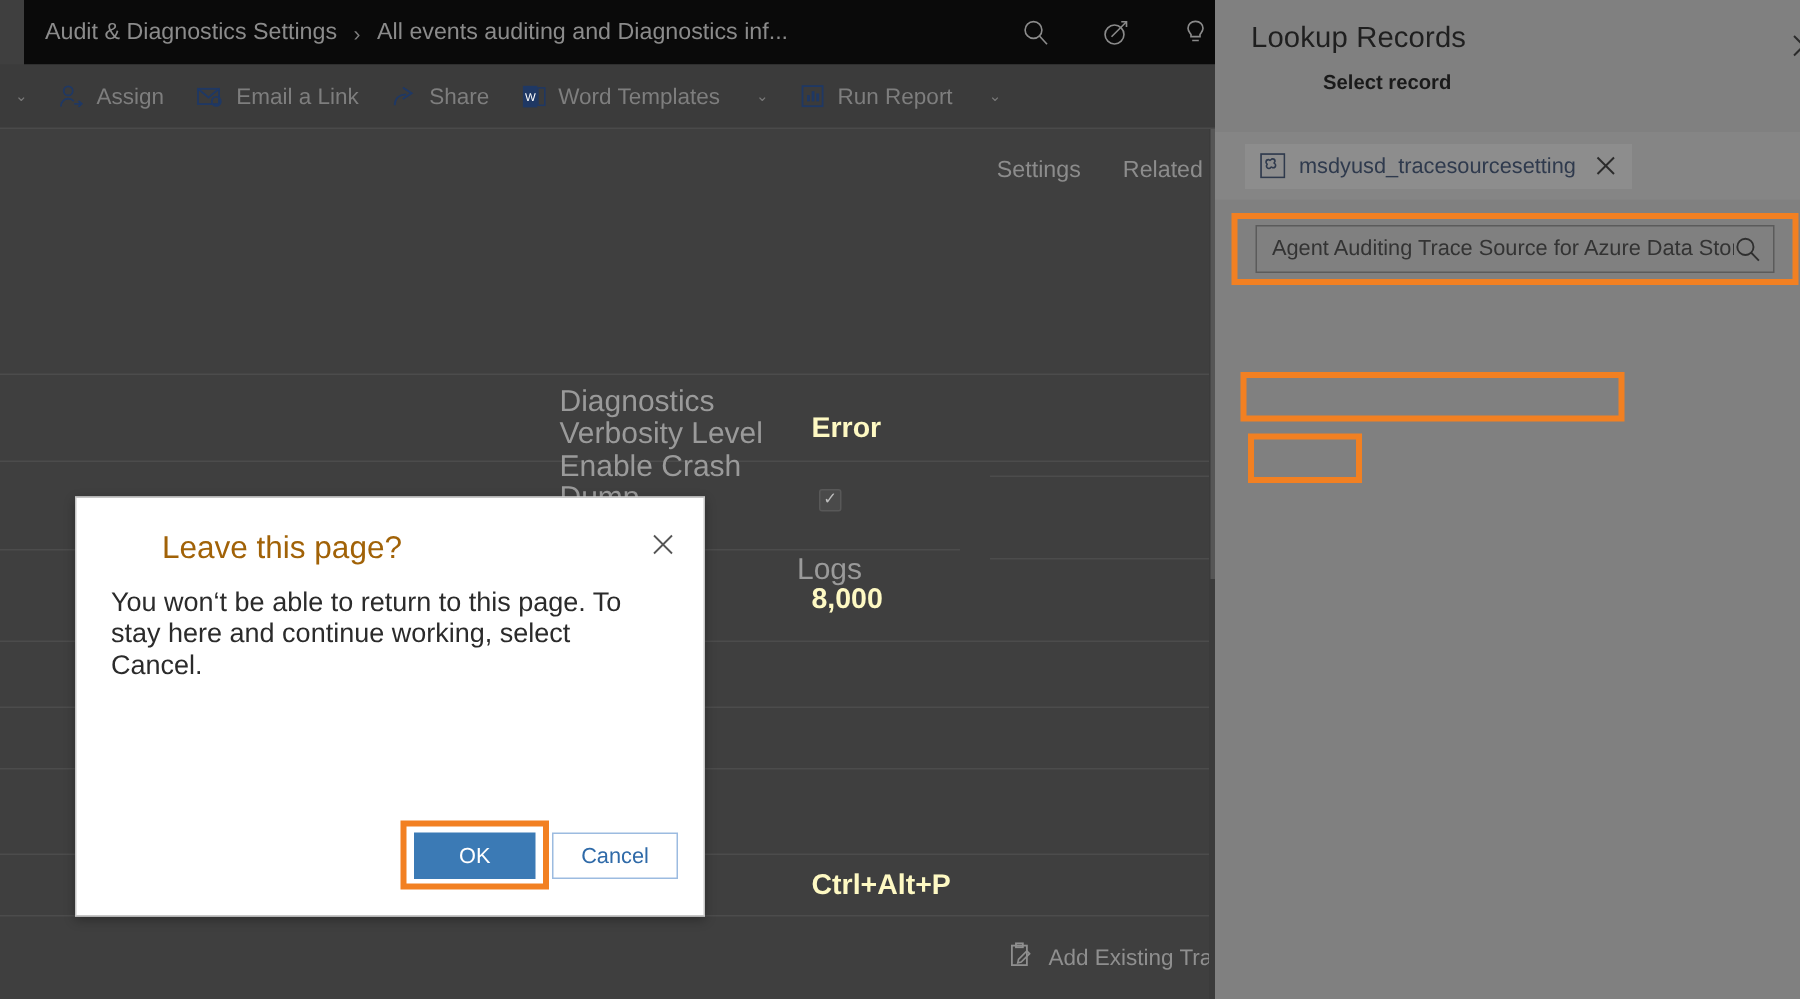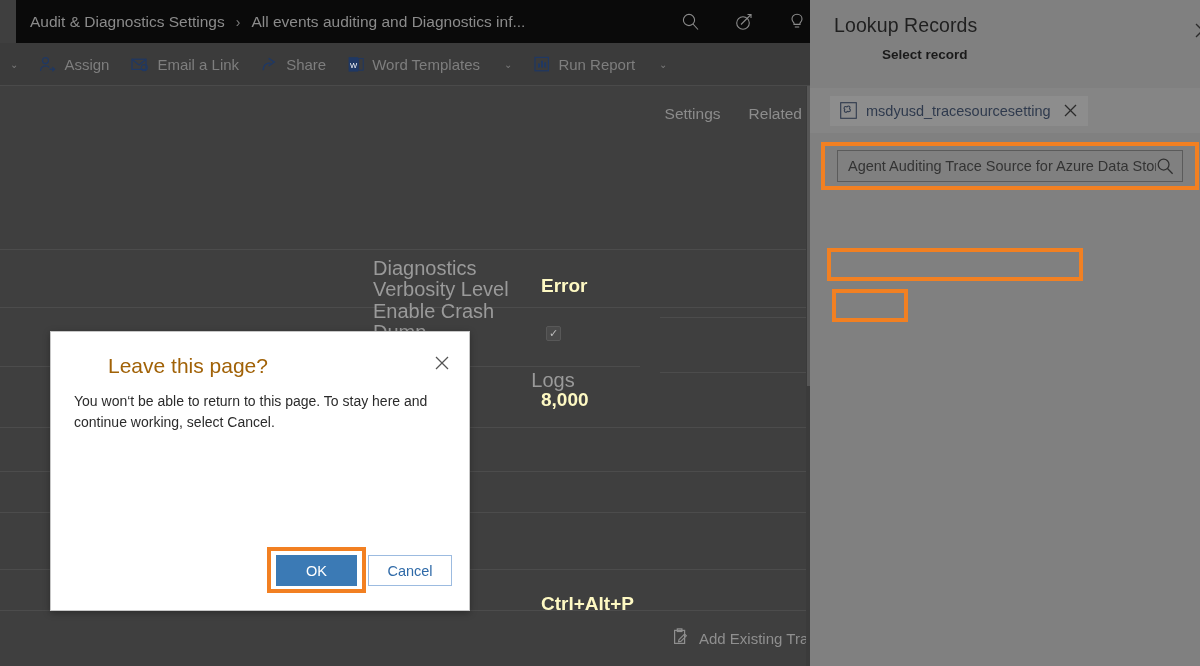--- a/index.html
+++ b/index.html
@@ -130,21 +130,21 @@
     box-shadow: 0 2px 7px rgba(0,0,0,.30);
   }
   .dlg-title {
     position: absolute; left: 23px; top: 22px; color: #a16207; font-size: 21px; margin-left: 34px;
   }
   .dlg-close {
     position: absolute; right: 20px; top: 24px; color: #555; display:flex;
   }
   .dlg-body {
     position: absolute; left: 23px; top: 59px; width: 362px;
-    color: #2b2b2b; font-size: 14px; line-height: 21px;
+    color: #2b2b2b; font-size: 18px; line-height: 21px;
   }
   .dlg-ok-hl { position: absolute; left: 267px; top: 547px; width: 99px; height: 46px; }
   .btn-ok {
     position: absolute; left: 276px; top: 555px; width: 81px; height: 31px;
     background: #3b7ab5; color: #ffffff; font-size: 14.5px;
     display:flex; align-items:center; justify-content:center; border: none;
     font-family: "Liberation Sans", sans-serif;
   }
   .btn-cancel {
     position: absolute; left: 368px; top: 555px; width: 84px; height: 31px;
@@ -272,21 +272,21 @@
       <div class="fld-value" style="left:541px; top:134px;">Error</div>
 
       <div class="fld-label" style="left:373px; top:160px;">Enable Crash Dump</div>
       <div class="chk" style="left:546px; top:185px;">
           <span>✓</span>
         </div>
 
       <div class="fld-label" style="left:473px; top:229px;text-align:center;">Logs</div>
       <div class="fld-value" style="left:541px; top:248px;">8,000</div>
 
-      <div class="fld-value" style="left:541px; top:452px;">Ctrl+Alt+P</div>
+      <div class="fld-value" style="left:541px; top:439px;">Ctrl+Alt+P</div>
     </div>
 
     <div class="bg-footer">
       <div class="add-existing">
         <span>
           <svg width="17" height="18" viewBox="0 0 17 18">
               <rect x="2.6" y="2.4" width="10" height="13" fill="none" stroke="#8f8f8f" stroke-width="1.2"></rect>
               <rect x="5.3" y="0.9" width="4.6" height="2.6" fill="none" stroke="#8f8f8f" stroke-width="1.2"></rect>
               <path d="M7 11.6 L12.6 6 l1.8 1.8 L8.8 13.4 l-2.3 .5 z" fill="none" stroke="#8f8f8f" stroke-width="1.1"></path>
             </svg>

